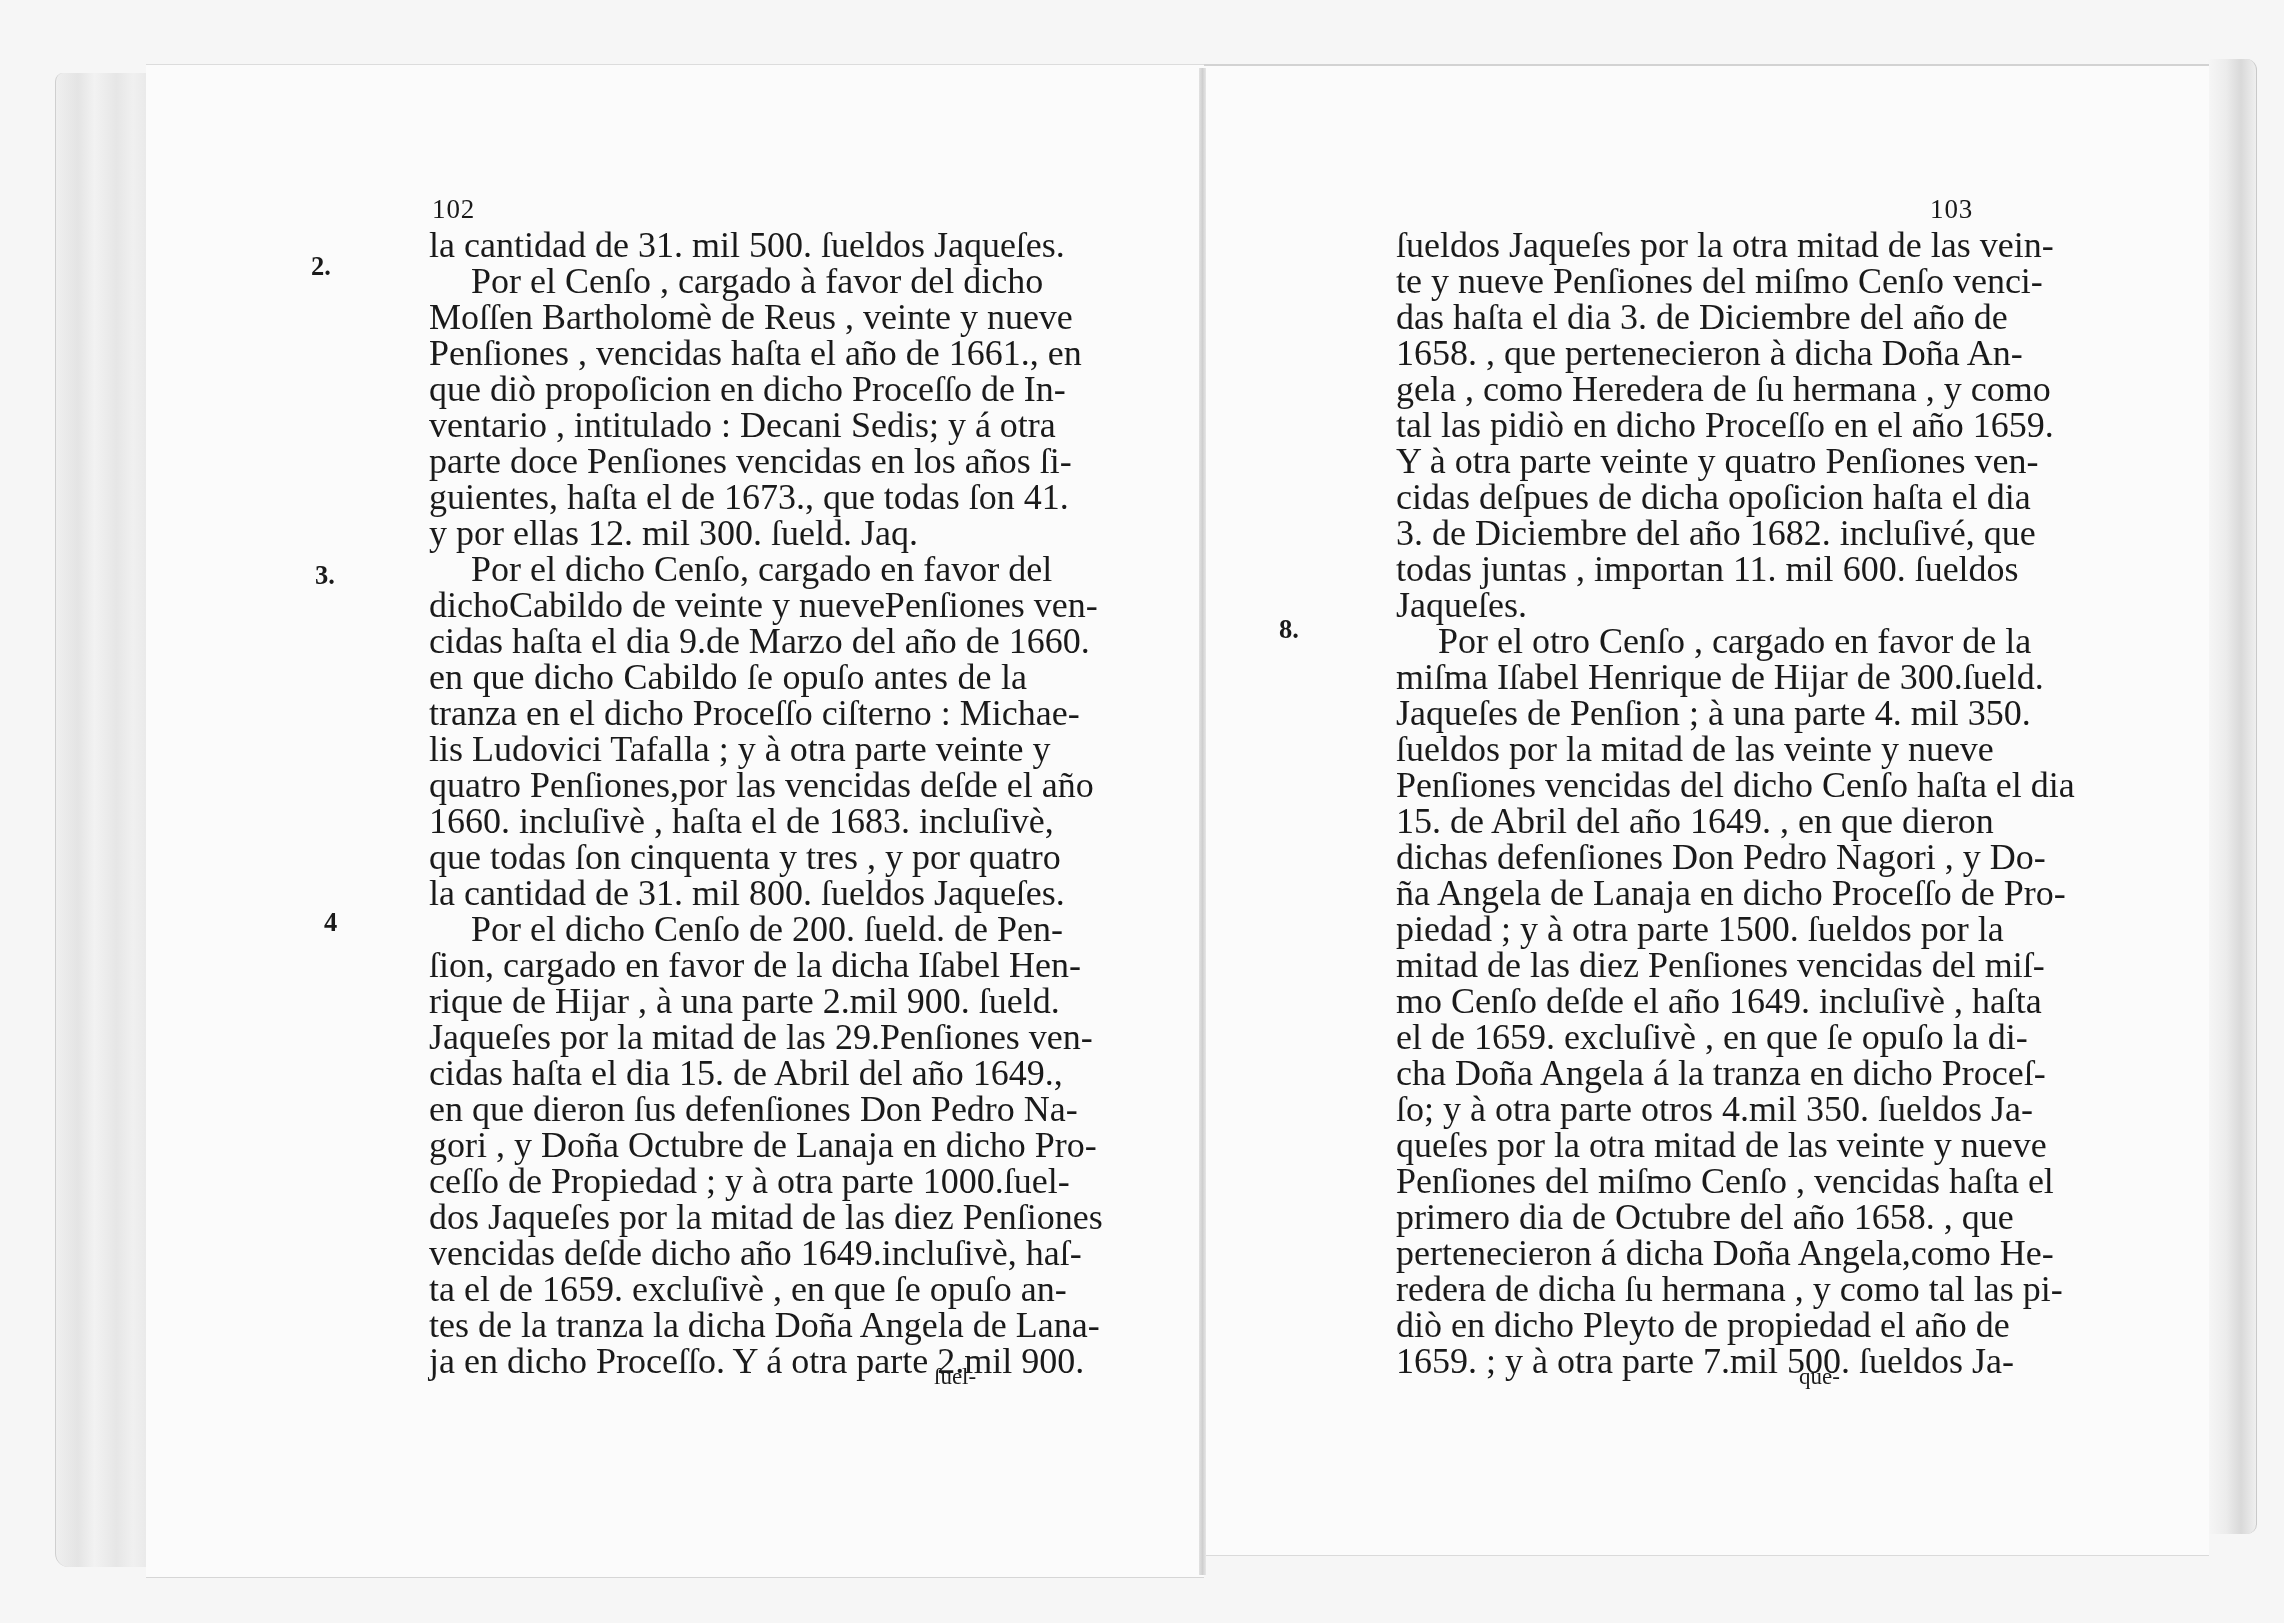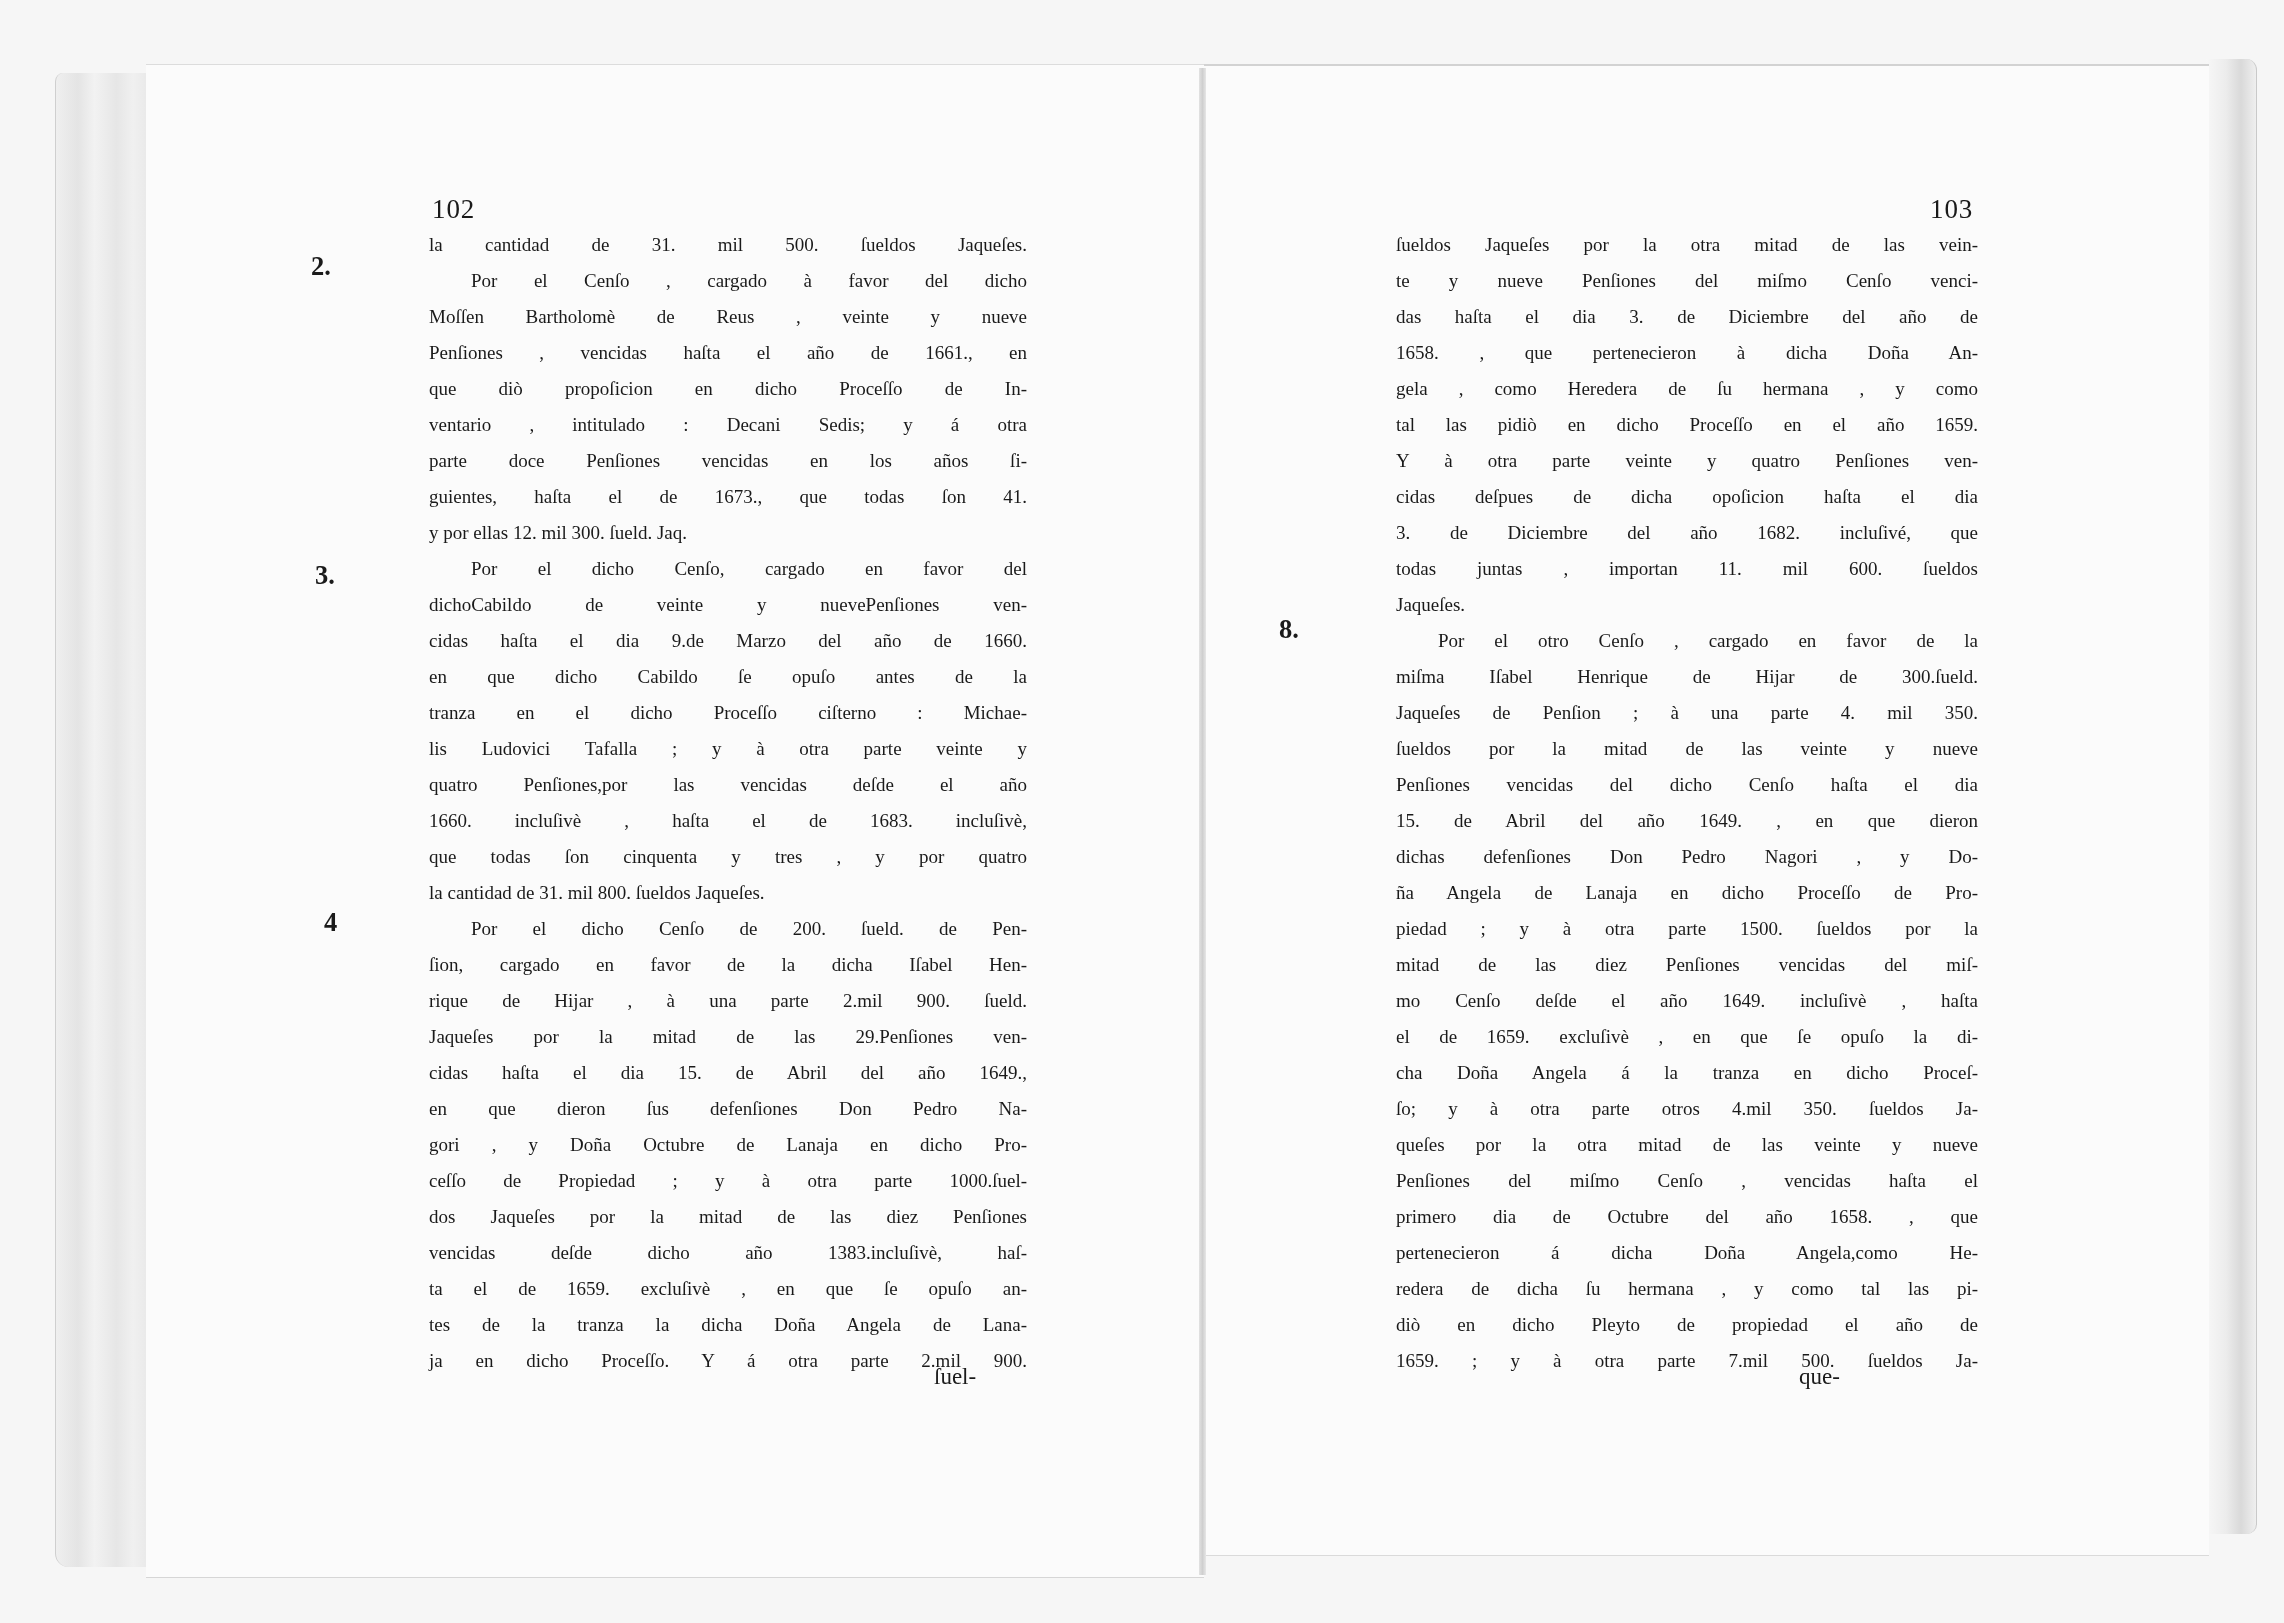--- a/index.html
+++ b/index.html
@@ -30,21 +30,21 @@
   .page.left { left:91px; width:1058px; height:1512px; border-top:1.8px solid #dcdcdc; border-bottom:1.4px solid #d6d6d6; }
   .page.right { left:1149px; width:1005px; height:1489px; border-top:2.7px solid #d2d2d2; border-bottom:1.4px solid #dadada; }
   .gutter {
     position:absolute; left:1144px; top:9px; width:7.3px; height:1507px;
     background:linear-gradient(90deg,#e2e2e2,#cfcfcf 50%,#e6e6e6);
   }
   .page-number {
     position:absolute; font-size:27px; letter-spacing:0.9px;
   }
   .text-block {
-    position:absolute; font-size:19px; line-height:36px;
+    position:absolute; font-size:36px; line-height:36px;
   }
   .text-block .line {
     display:block; white-space:nowrap; text-align:justify; text-align-last:justify; height:36px;
   }
   .text-block .line.indent { padding-left:42px; }
   .text-block .line.short { text-align-last:left; }
   .margin-num {
     position:absolute; font-size:26.5px; font-weight:bold;
   }
   .catchword {
@@ -91,21 +91,21 @@
   <span class="line short">la cantidad de 31. mil 800. ſueldos Jaqueſes.</span>
   <span class="line indent">Por el dicho Cenſo de 200. ſueld. de Pen-</span>
   <span class="line">ſion, cargado en favor de la dicha Iſabel Hen-</span>
   <span class="line">rique de Hijar , à una parte 2.mil 900. ſueld.</span>
   <span class="line">Jaqueſes por la mitad de las 29.Penſiones ven-</span>
   <span class="line">cidas haſta el dia 15. de Abril del año 1649.,</span>
   <span class="line">en que dieron ſus defenſiones Don Pedro Na-</span>
   <span class="line">gori , y Doña Octubre de Lanaja en dicho Pro-</span>
   <span class="line">ceſſo de Propiedad ; y à otra parte 1000.ſuel-</span>
   <span class="line">dos Jaqueſes por la mitad de las diez Penſiones</span>
-  <span class="line">vencidas deſde dicho año 1383.incluſivè, haſ-</span>
+  <span class="line">vencidas deſde dicho año 1649.incluſivè, haſ-</span>
   <span class="line">ta el de 1659. excluſivè , en que ſe opuſo an-</span>
   <span class="line">tes de la tranza la dicha Doña Angela de Lana-</span>
   <span class="line">ja en dicho Proceſſo. Y á otra parte 2.mil 900.</span>
 </div>
 
 <div class="catchword" style="left:934px; top:1364px;">ſuel-</div>
 
 <div class="page-number" style="left:1930px; top:194px;">103</div>
 
 <div class="margin-num" style="left:1279px; top:614px;">8.</div>

